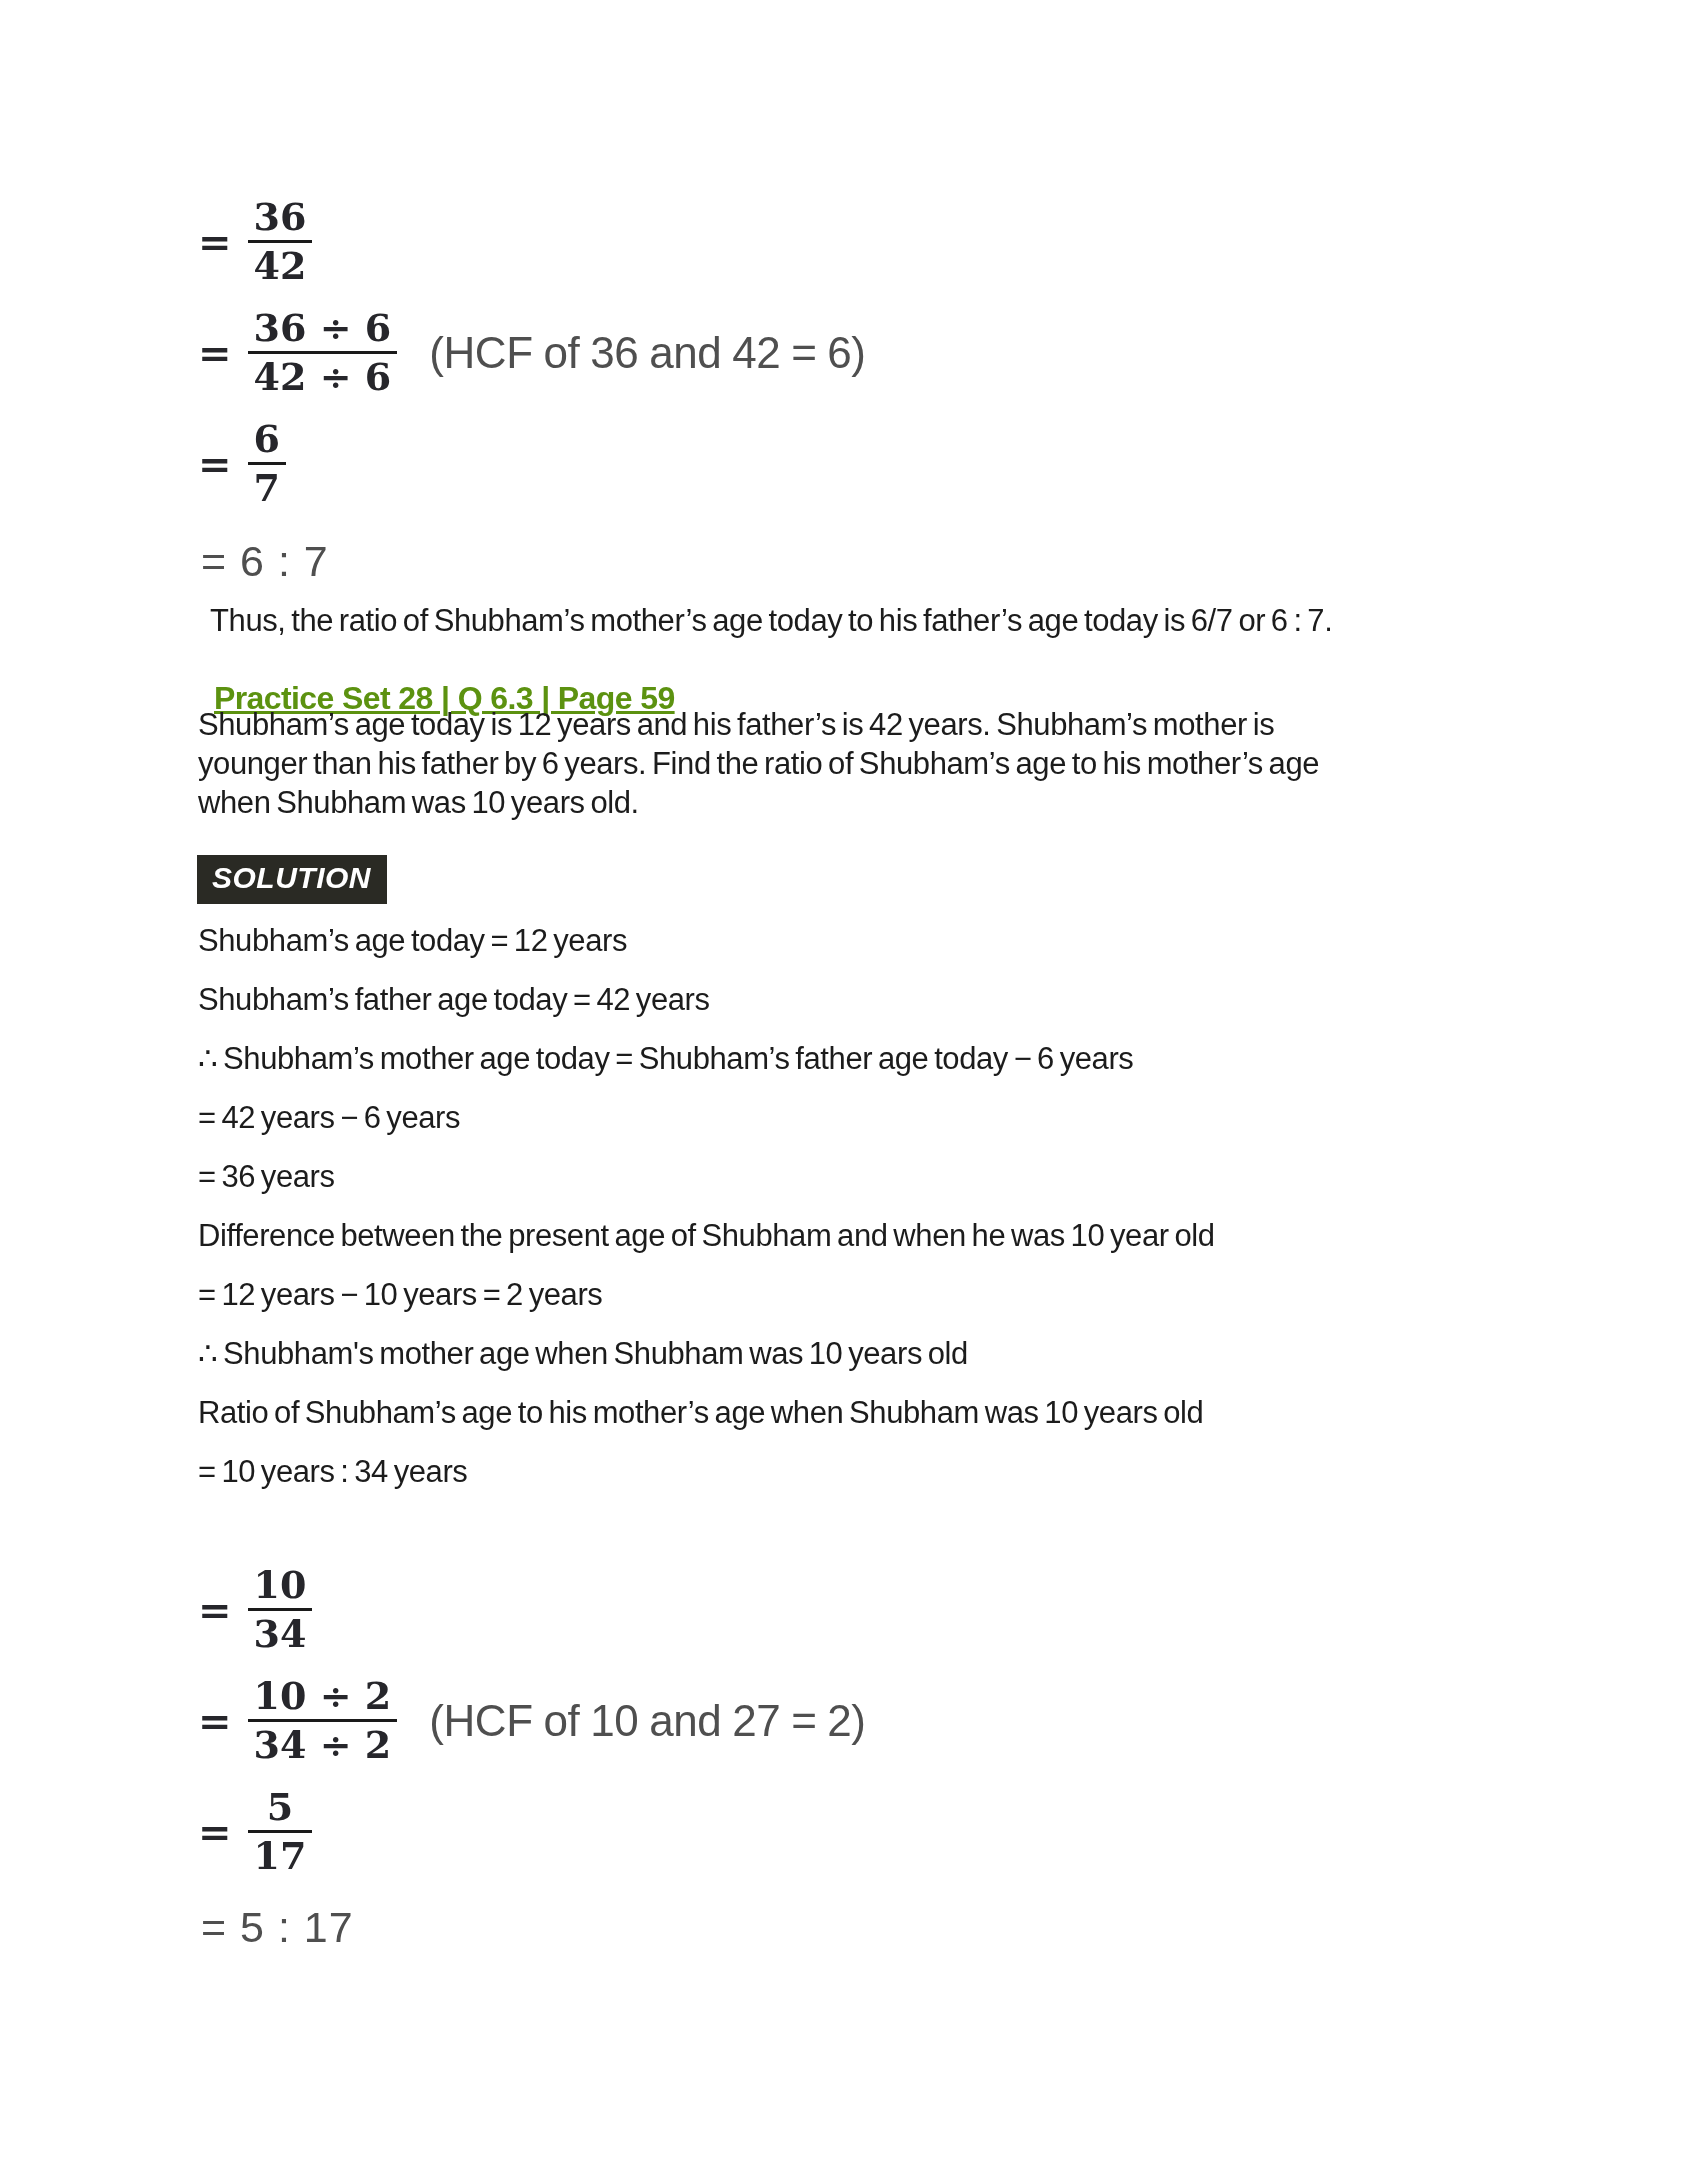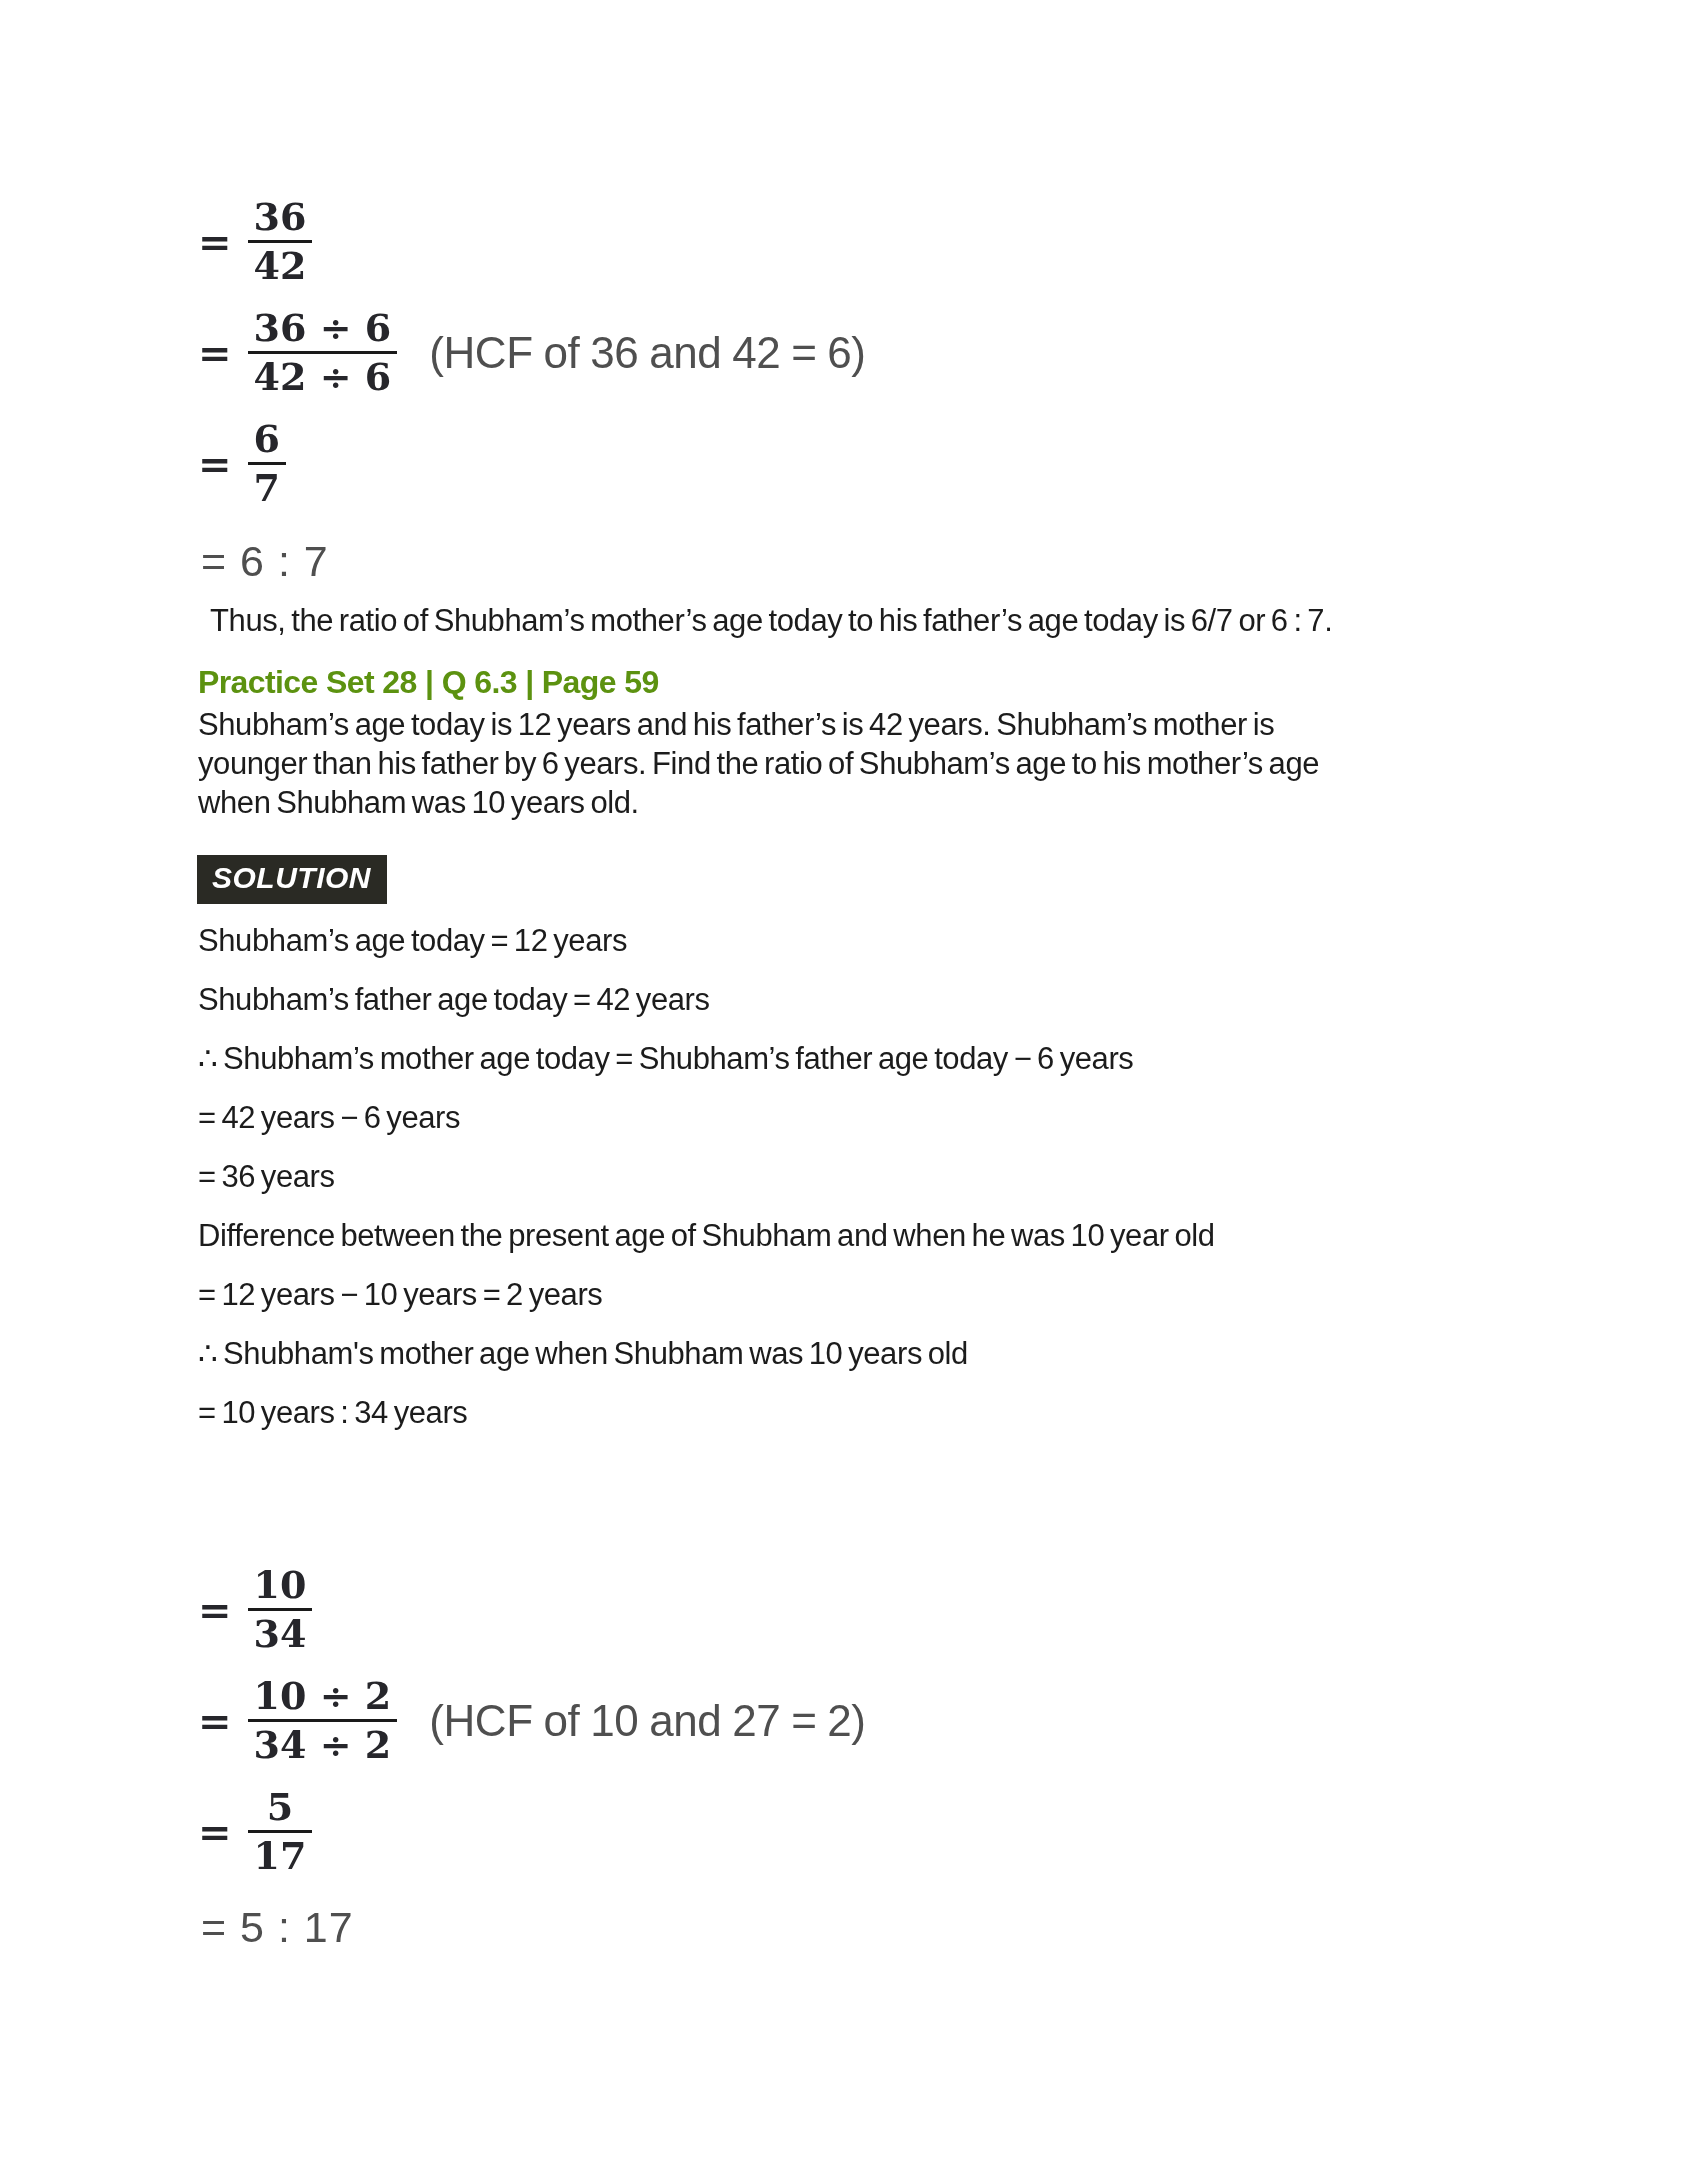--- a/index.html
+++ b/index.html
@@ -80,39 +80,40 @@
         <span class="bar"></span>
         <span class="den">7</span>
       </span>
     </div>
   </section>
 
   <div class="ratio-line" style="top:537px;">= 6 : 7</div>
 
   <p class="sans conclusion nowrap" style="margin:10px;">Thus, the ratio of Shubham’s mother’s age today to his father’s age today is 6/7 or 6 : 7.</p>
 
-  <h2 class="heading" style="margin:0;">Practice Set 28 | Q 6.3 | Page 59</h2>
+  <h2 class="heading" style="margin:16px;text-decoration:underline;">Practice Set 28 | Q 6.3 | Page 59</h2>
 
   <div class="sans qlines">
     <div>Shubham’s age today is 12 years and his father’s is 42 years. Shubham’s mother is</div>
     <div>younger than his father by 6 years. Find the ratio of Shubham’s age to his mother’s age</div>
     <div>when Shubham was 10 years old.</div>
   </div>
 
   <div class="badge">SOLUTION</div>
 
   <div class="sans sol-lines">
     <div>Shubham’s age today = 12 years</div>
     <div>Shubham’s father age today = 42 years</div>
     <div>∴ Shubham’s mother age today = Shubham’s father age today − 6 years</div>
     <div>= 42 years − 6 years</div>
     <div>= 36 years</div>
     <div>Difference between the present age of Shubham and when he was 10 year old</div>
     <div>= 12 years − 10 years = 2 years</div>
     <div>∴ Shubham's mother age when Shubham was 10 years old</div>
+    <div>Ratio of Shubham’s age to his mother’s age when Shubham was 10 years old</div>
     <div>= 10 years : 34 years</div>
   </div>
 
   <section class="frac-block" style="top:1562px;">
     <div class="frac-row">
       <span class="frac-eq">=</span>
       <span class="frac">
         <span class="num">10</span>
         <span class="bar"></span>
         <span class="den">34</span>

